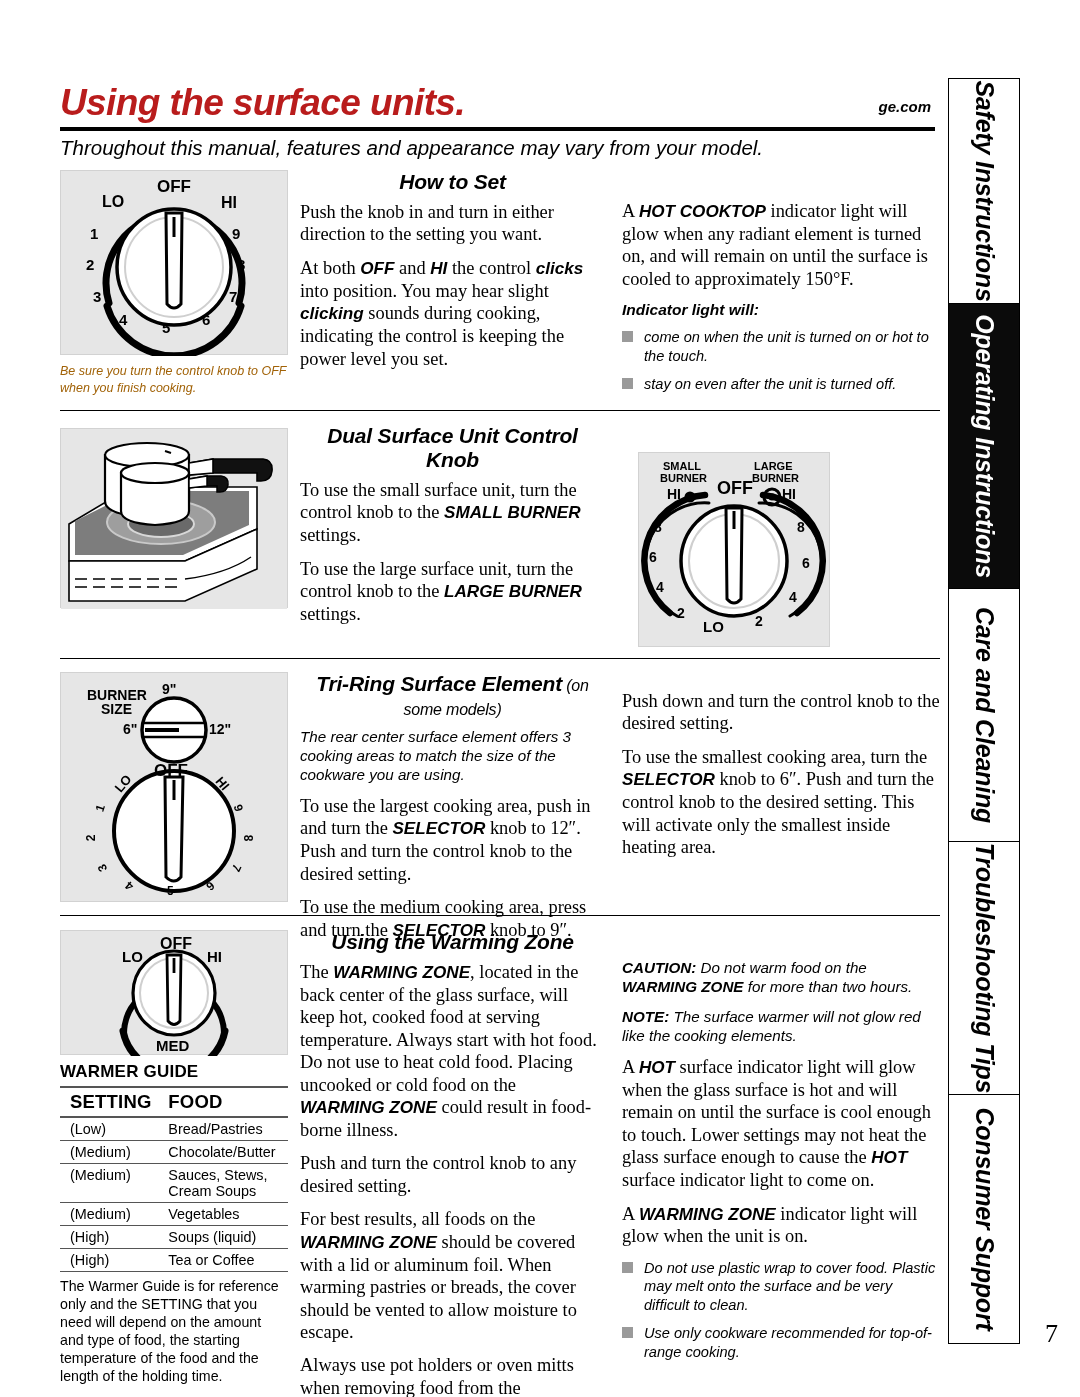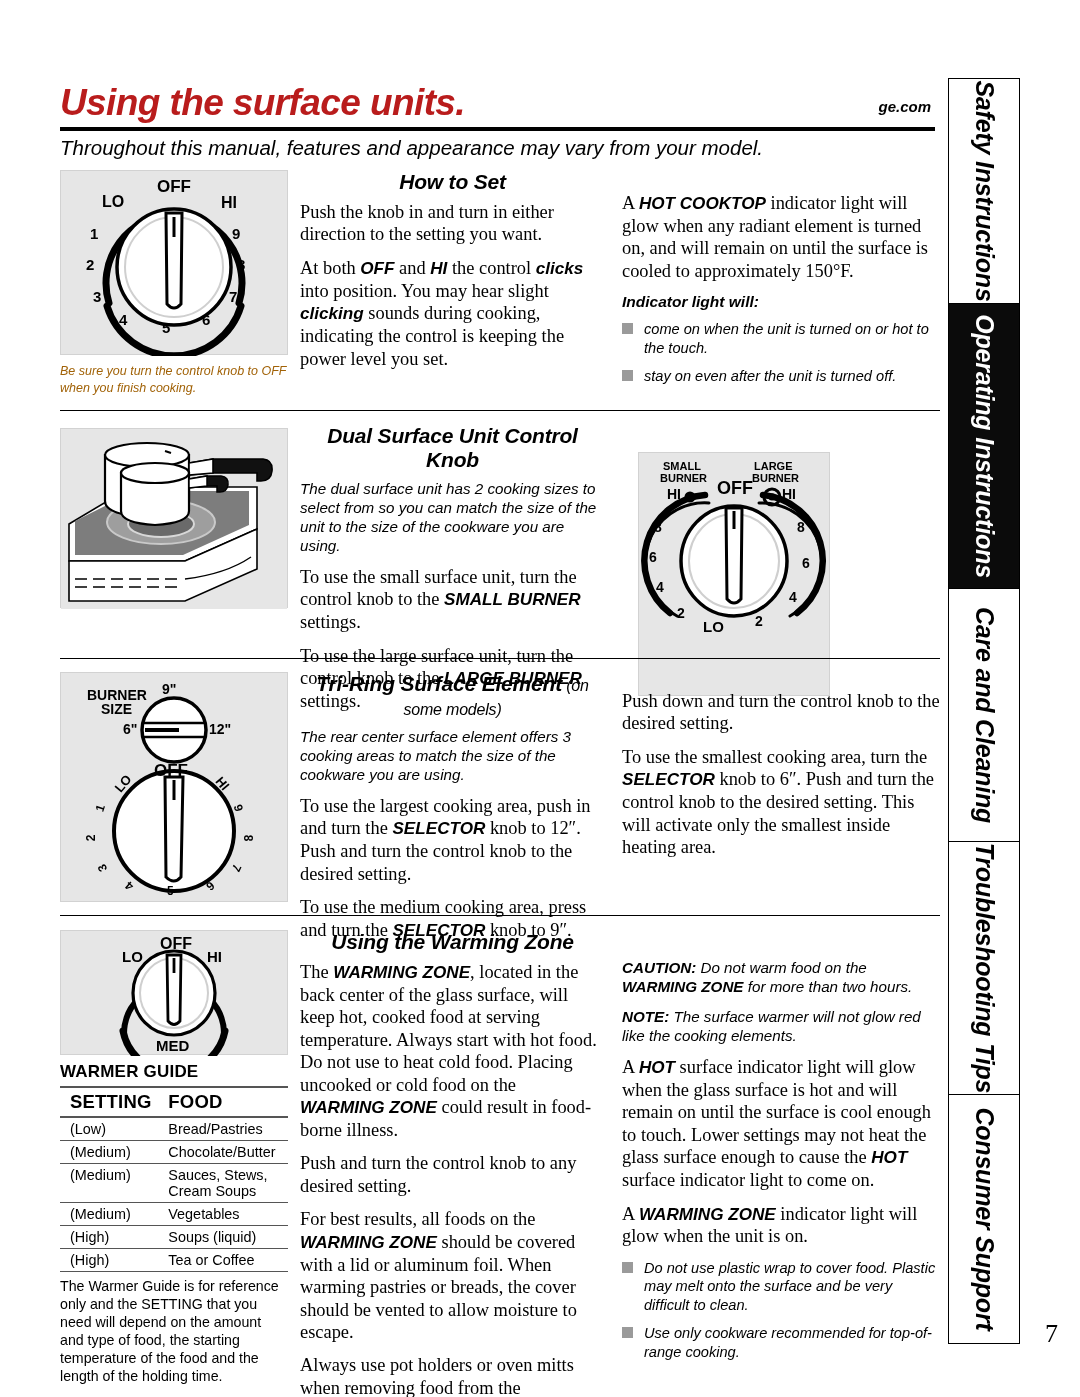--- a/index.html
+++ b/index.html
@@ -220,21 +220,21 @@
   </div>
 
   <div class="col-mid" style="top:170px;">
     <h2 class="sec-head">How to Set</h2>
     <p class="serif">Push the knob in and turn in either direction to the setting you want.</p>
     <p class="serif">
       <span>At both </span><span class="bi-sm">OFF</span><span> and </span><span class="bi-sm">HI</span><span> the control </span><span class="bi-sm">clicks</span><span> into position. You may hear slight </span><span class="bi-sm">clicking</span><span> sounds during cooking, indicating the control is keeping the power level you set.</span>
     </p>
   </div>
 
-  <div class="col-right" style="top:192px;">
+  <div class="col-right" style="top:200px;">
     <p class="serif">
       <span>A </span><span class="bi-sm">HOT COOKTOP</span><span> indicator light will glow when any radiant element is turned on, and will remain on until the surface is cooled to approximately 150°F.</span>
     </p>
     <h3 class="minihead">Indicator light will:</h3>
     <ul class="sqlist">
       <li>come on when the unit is turned on or hot to the touch.</li>
       <li>stay on even after the unit is turned off.</li>
     </ul>
   </div>
 
@@ -267,31 +267,30 @@
         <ellipse cx="94" cy="44" rx="34" ry="10" fill="#fff" stroke="#000" stroke-width="2.2"></ellipse>
 
         <path d="M 128 50 L 146 47 L 160 47 Q 168 48 167 56 Q 166 63 159 63 L 156 63 L 156 57 L 145 57 L 128 59 Z" fill="#111" stroke="#000" stroke-width="1.5"></path>
         <path d="M 128 50 L 146 47 L 146 57 L 128 59 Z" fill="#fff" stroke="#000" stroke-width="1.5"></path>
       </svg>
     </div>
   </div>
 
   <div class="col-mid" style="top:424px;">
     <h2 class="sec-head">Dual Surface Unit Control Knob</h2>
-    <p class="sans-i">The dual surface unit has 2 cooking sizes to select from so you can match the size of the unit to the size of the cookware you are using.</p>
     <p class="serif">
       <span>To use the small surface unit, turn the control knob to the  </span><span class="bi-sm">SMALL BURNER</span><span> settings.</span>
     </p>
     <p class="serif">
       <span>To use the large surface unit, turn the control knob to the  </span><span class="bi-sm">LARGE BURNER</span><span> settings.</span>
     </p>
   </div>
 
   <div style="position:absolute; left:638px; top:452px; width:192px;">
-    <div class="figbox" style="height:244px;">
+    <div class="figbox" style="height:195px;">
       <svg width="190" height="195" viewBox="0 0 190 195">
 
         <path d="M 31 160 A 66 66 0 0 1 66 42" fill="none" stroke="#000" stroke-width="6.5" stroke-linecap="round"></path>
         <path d="M 38 163 A 60 60 0 0 1 70 50" fill="none" stroke="#000" stroke-width="3" stroke-linecap="round"></path>
 
         <path d="M 158 160 A 66 66 0 0 0 124 42" fill="none" stroke="#000" stroke-width="6.5" stroke-linecap="round"></path>
         <path d="M 151 163 A 60 60 0 0 0 120 50" fill="none" stroke="#000" stroke-width="3" stroke-linecap="round"></path>
 
         <ellipse cx="95" cy="108" rx="53" ry="55" fill="#fff" stroke="#000" stroke-width="3.5"></ellipse>
         <ellipse cx="95" cy="108" rx="45" ry="47" fill="#fff" stroke="#cfcfcf" stroke-width="2"></ellipse>

